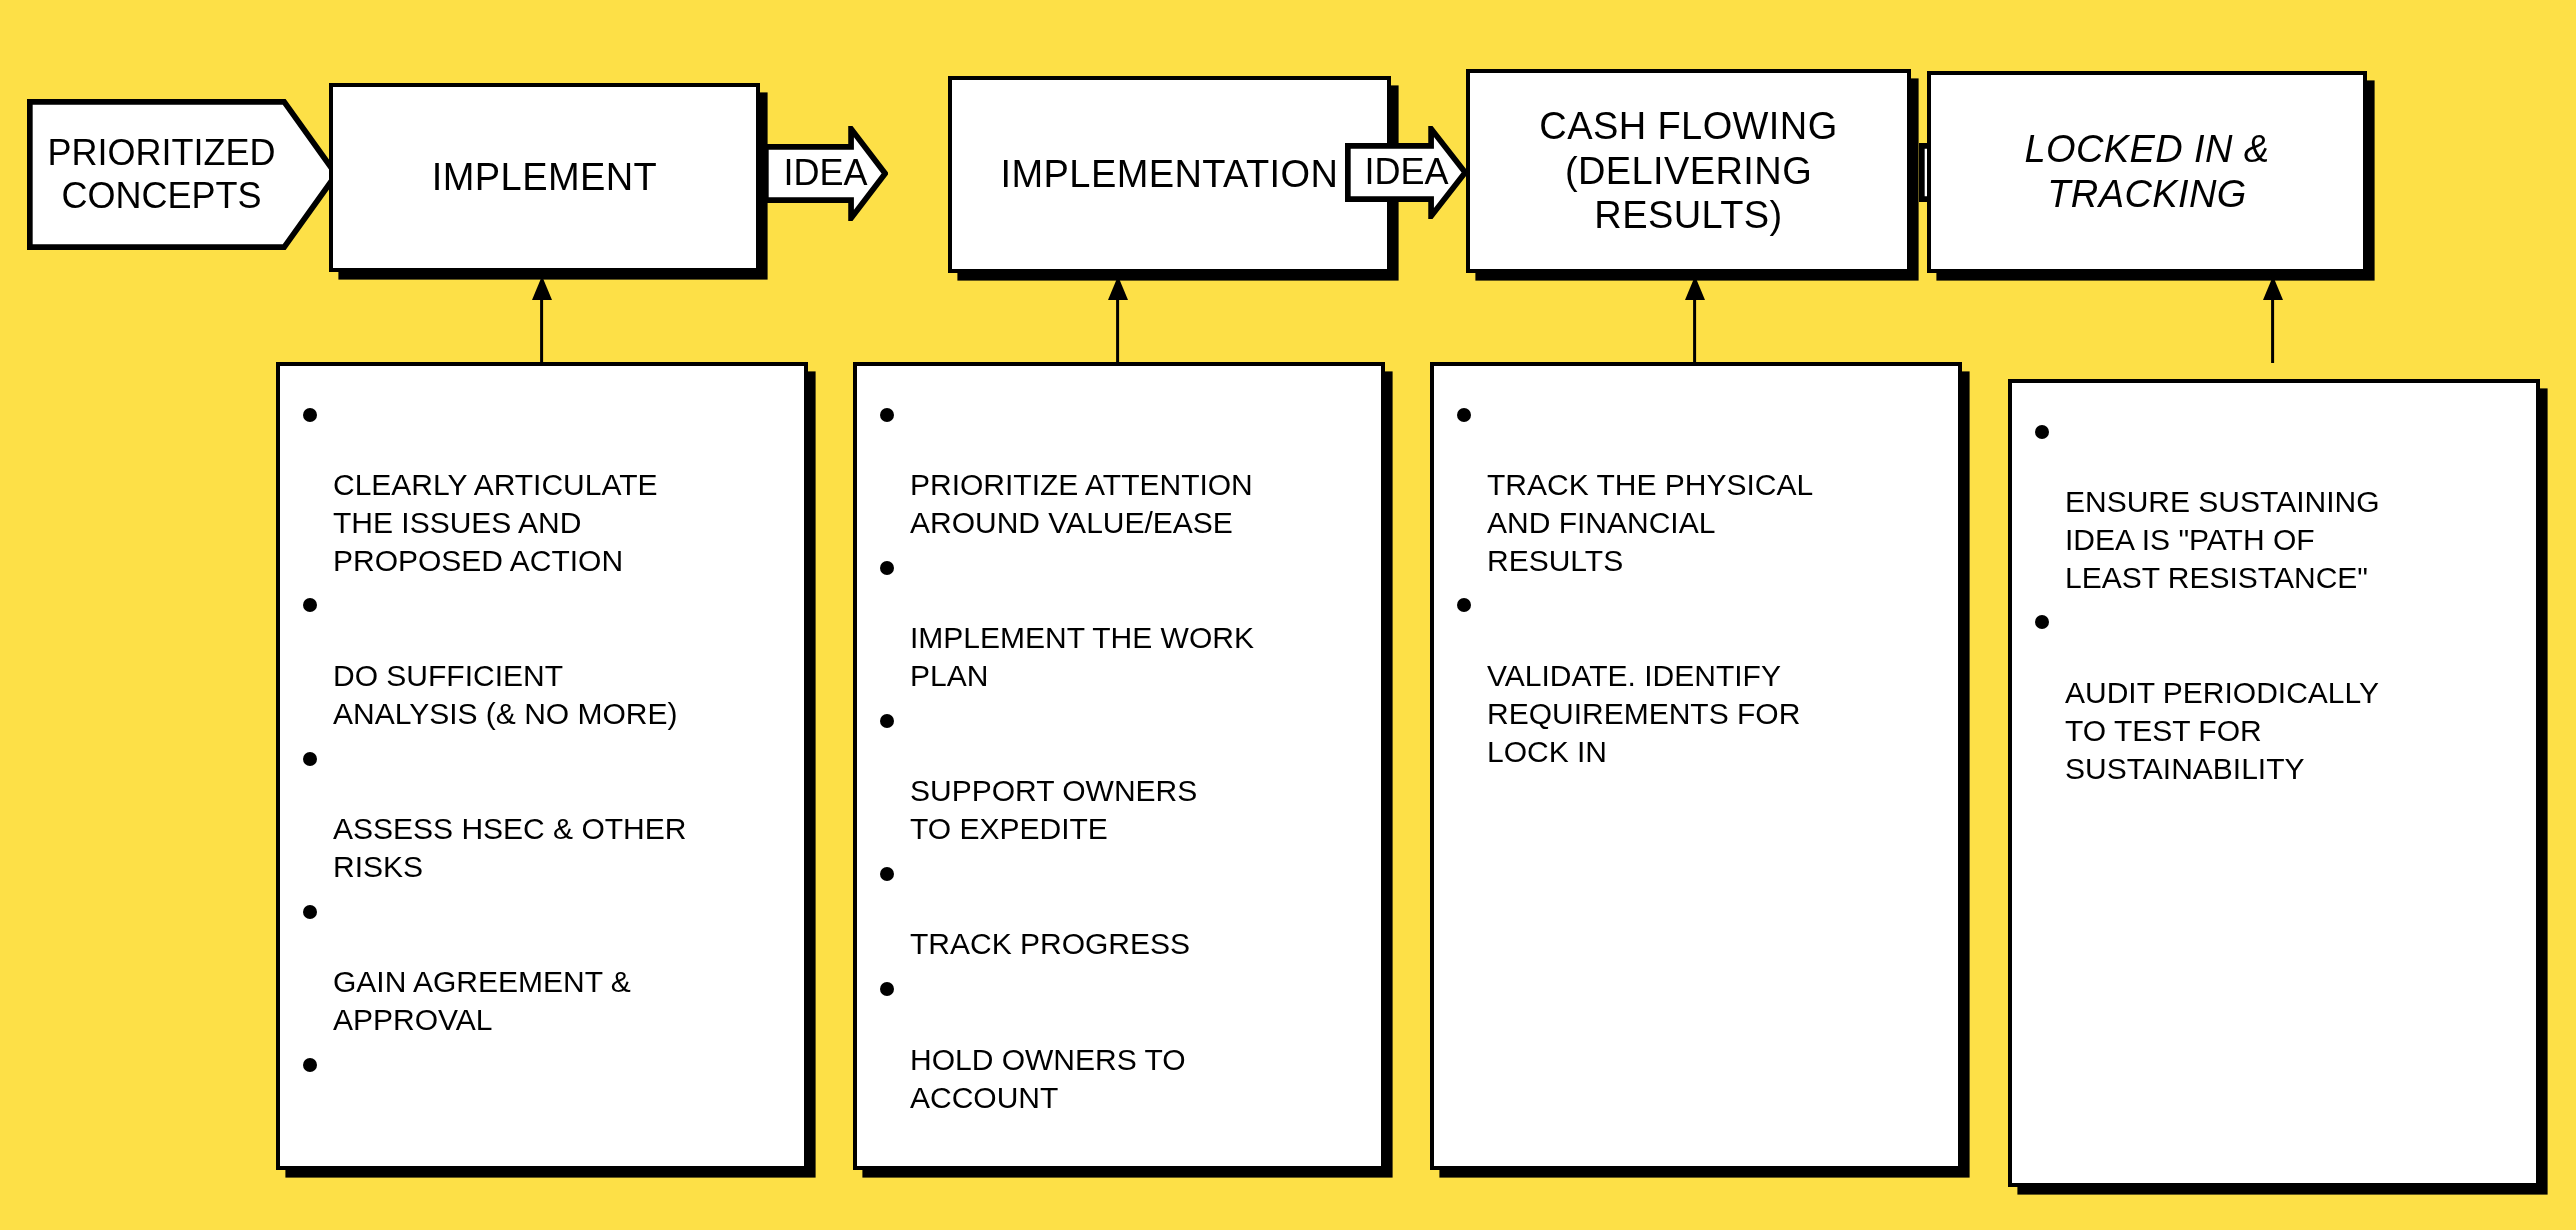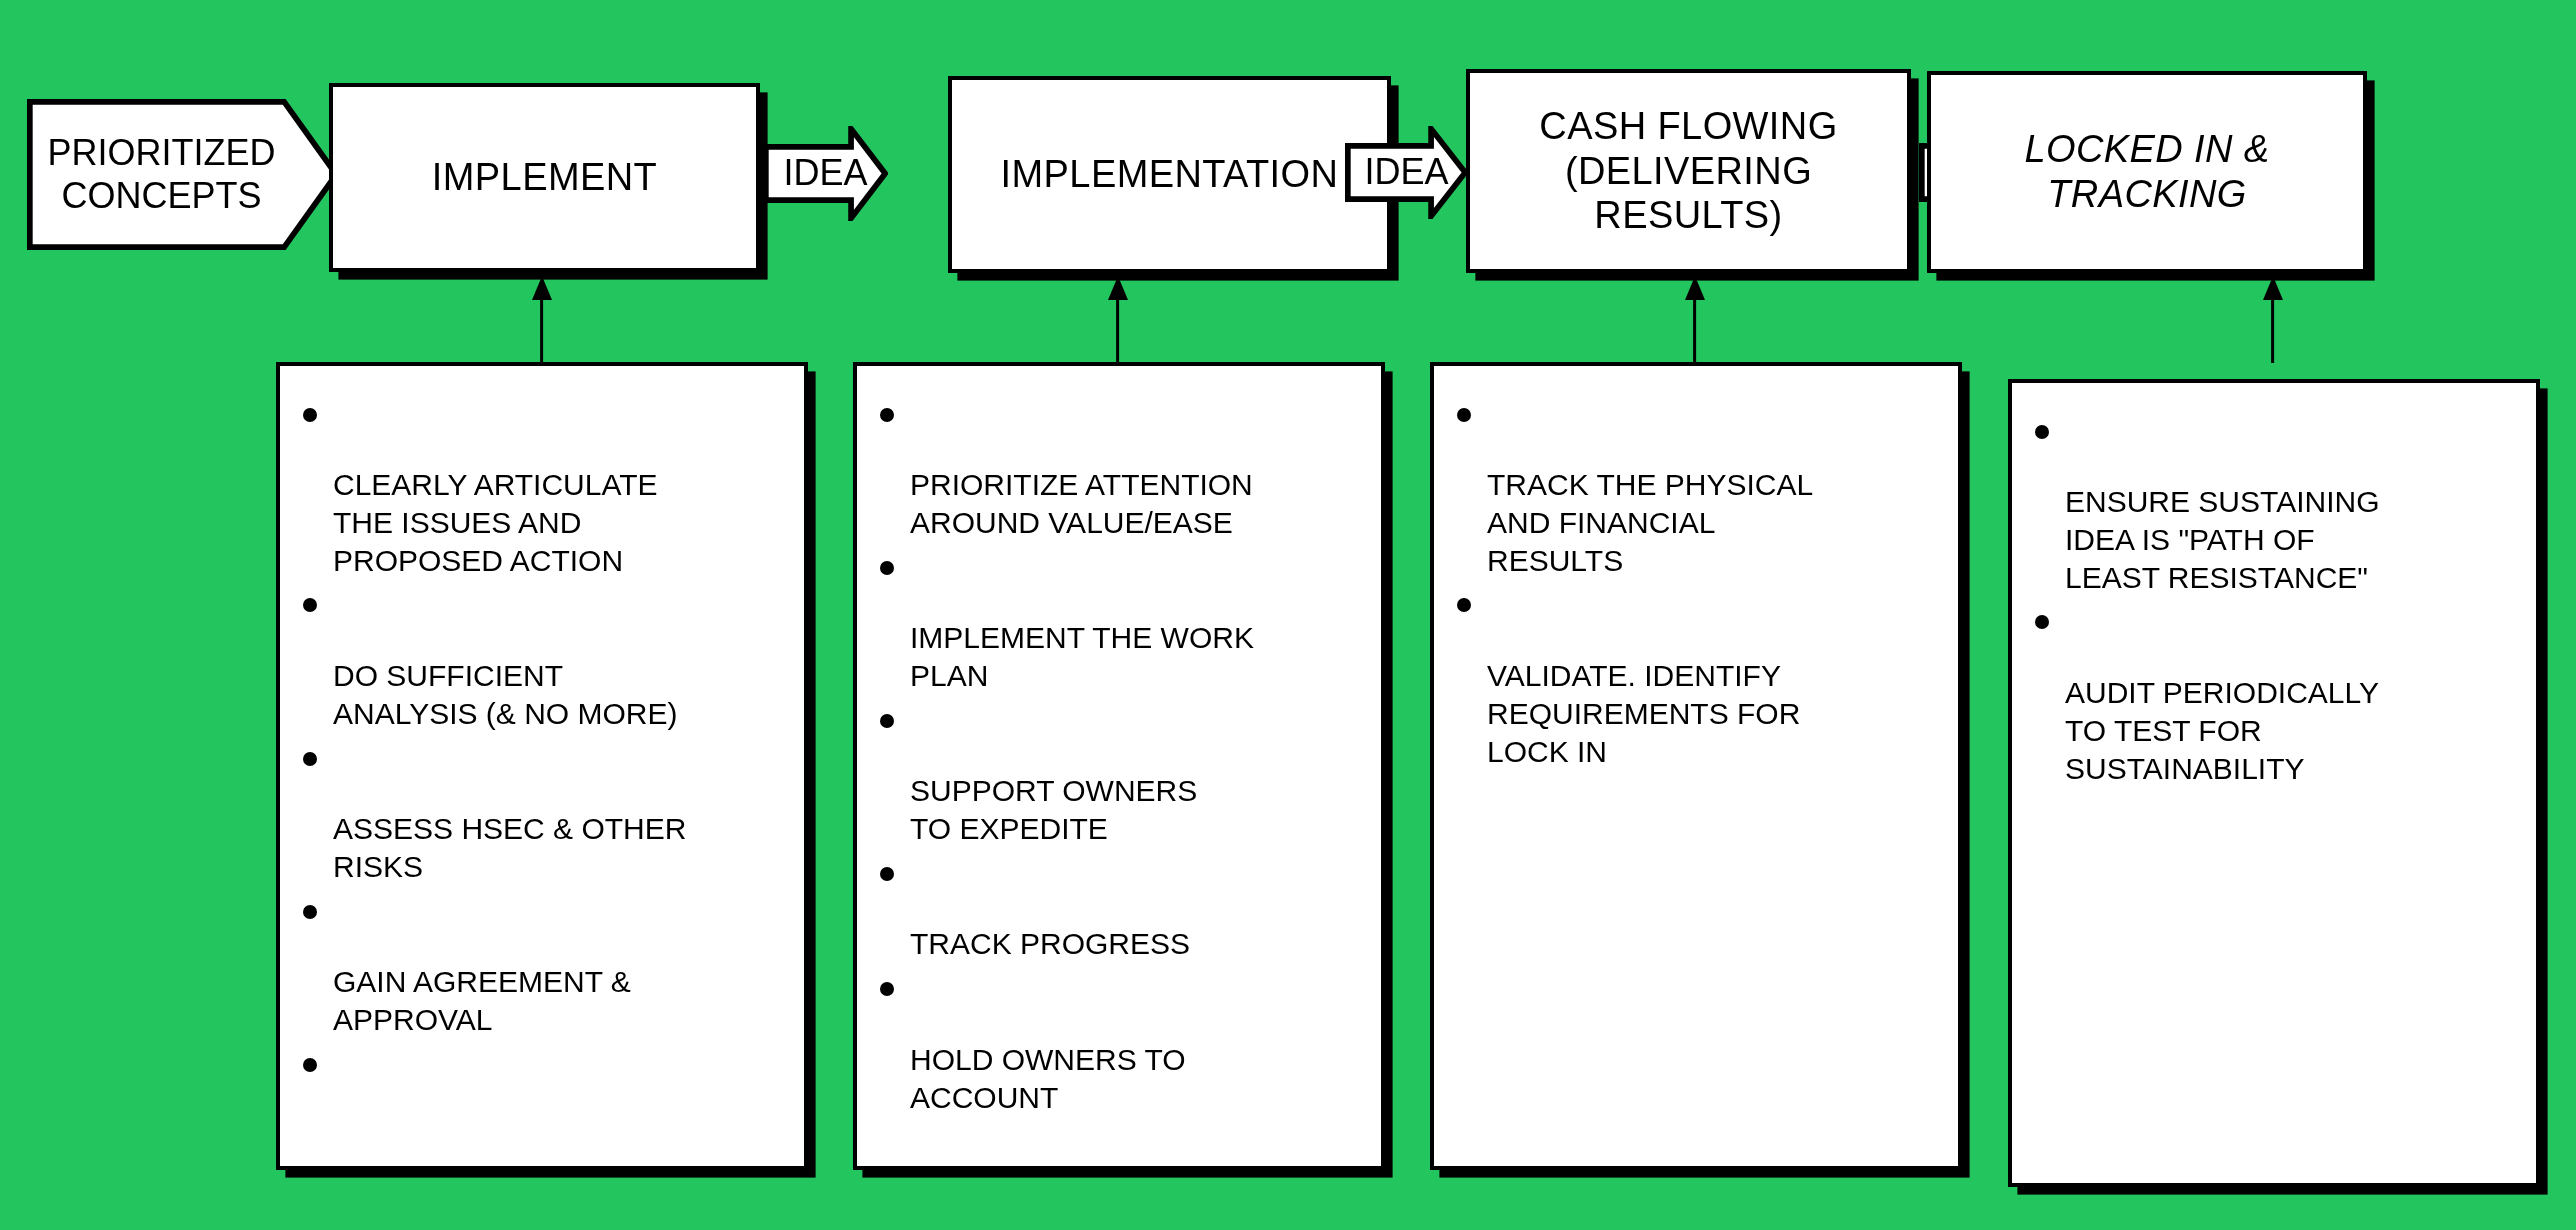--- a/index.html
+++ b/index.html
@@ -4,21 +4,21 @@
 <style>
   html, body {
     margin: 0;
     padding: 0;
     background: #ffffff;
   }
   #canvas {
     position: relative;
     width: 2576px;
     height: 1231px;
-    background: #22c55e;
+    background: #fde047;
     font-family: "Liberation Sans", sans-serif;
     color: #000000;
     overflow: hidden;
   }
 
   
   .abs { position: absolute; box-sizing: border-box; }
 
   
   .stage-box {

